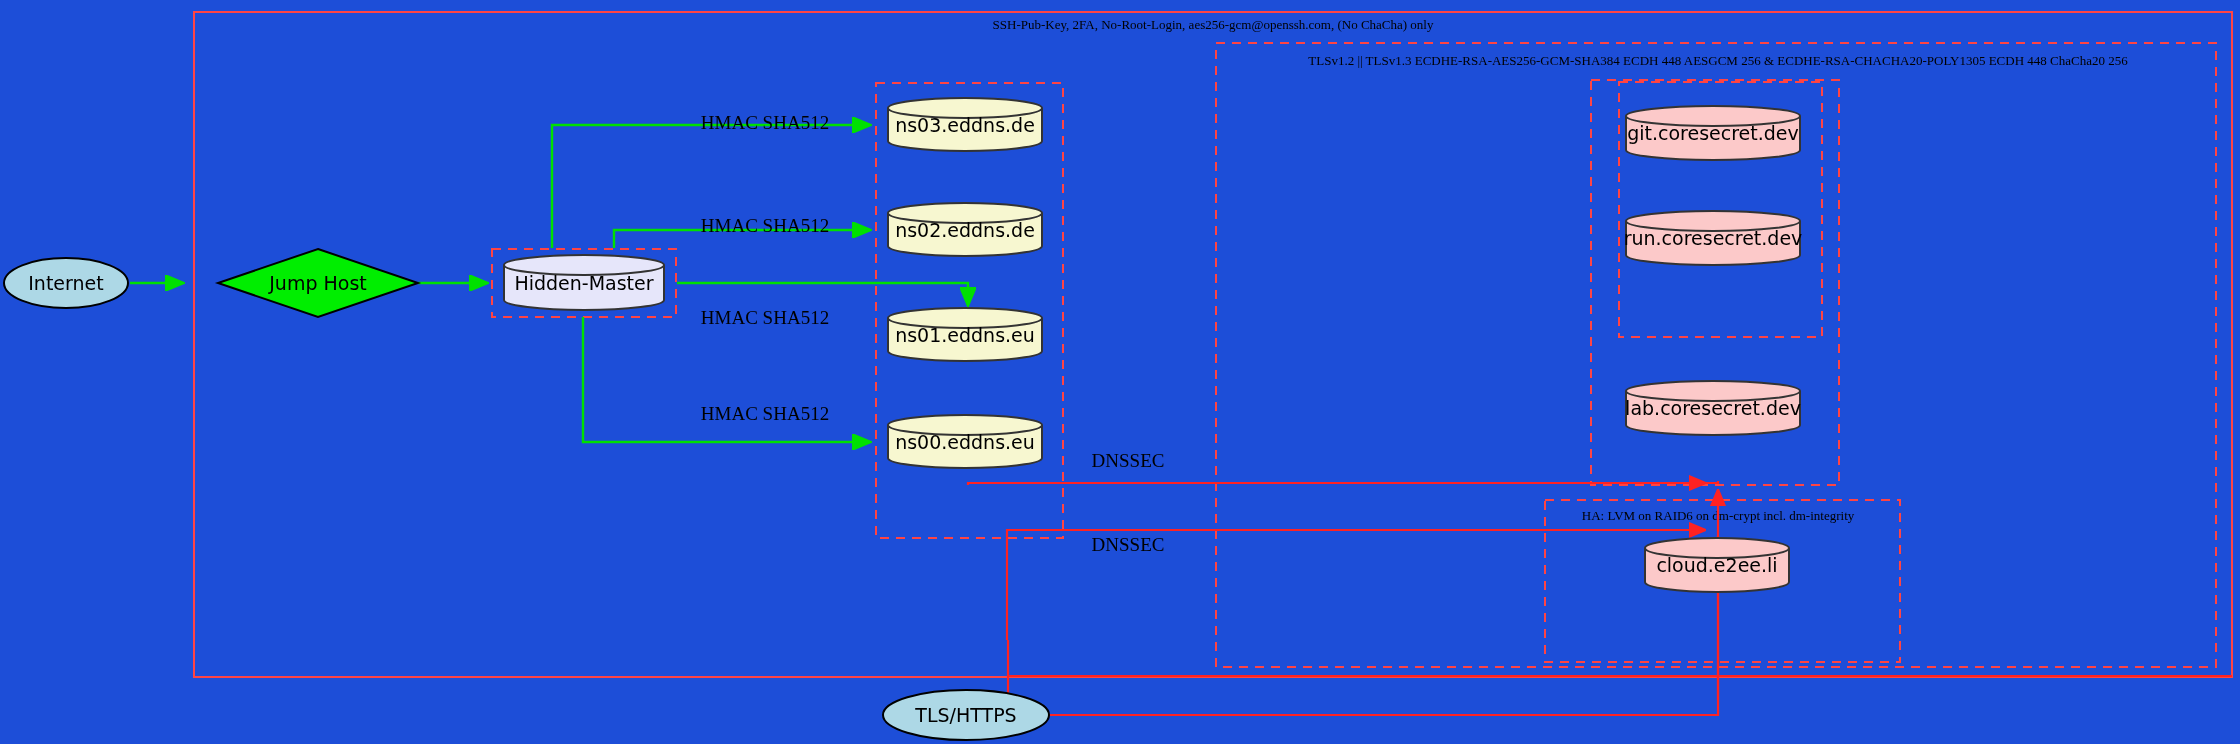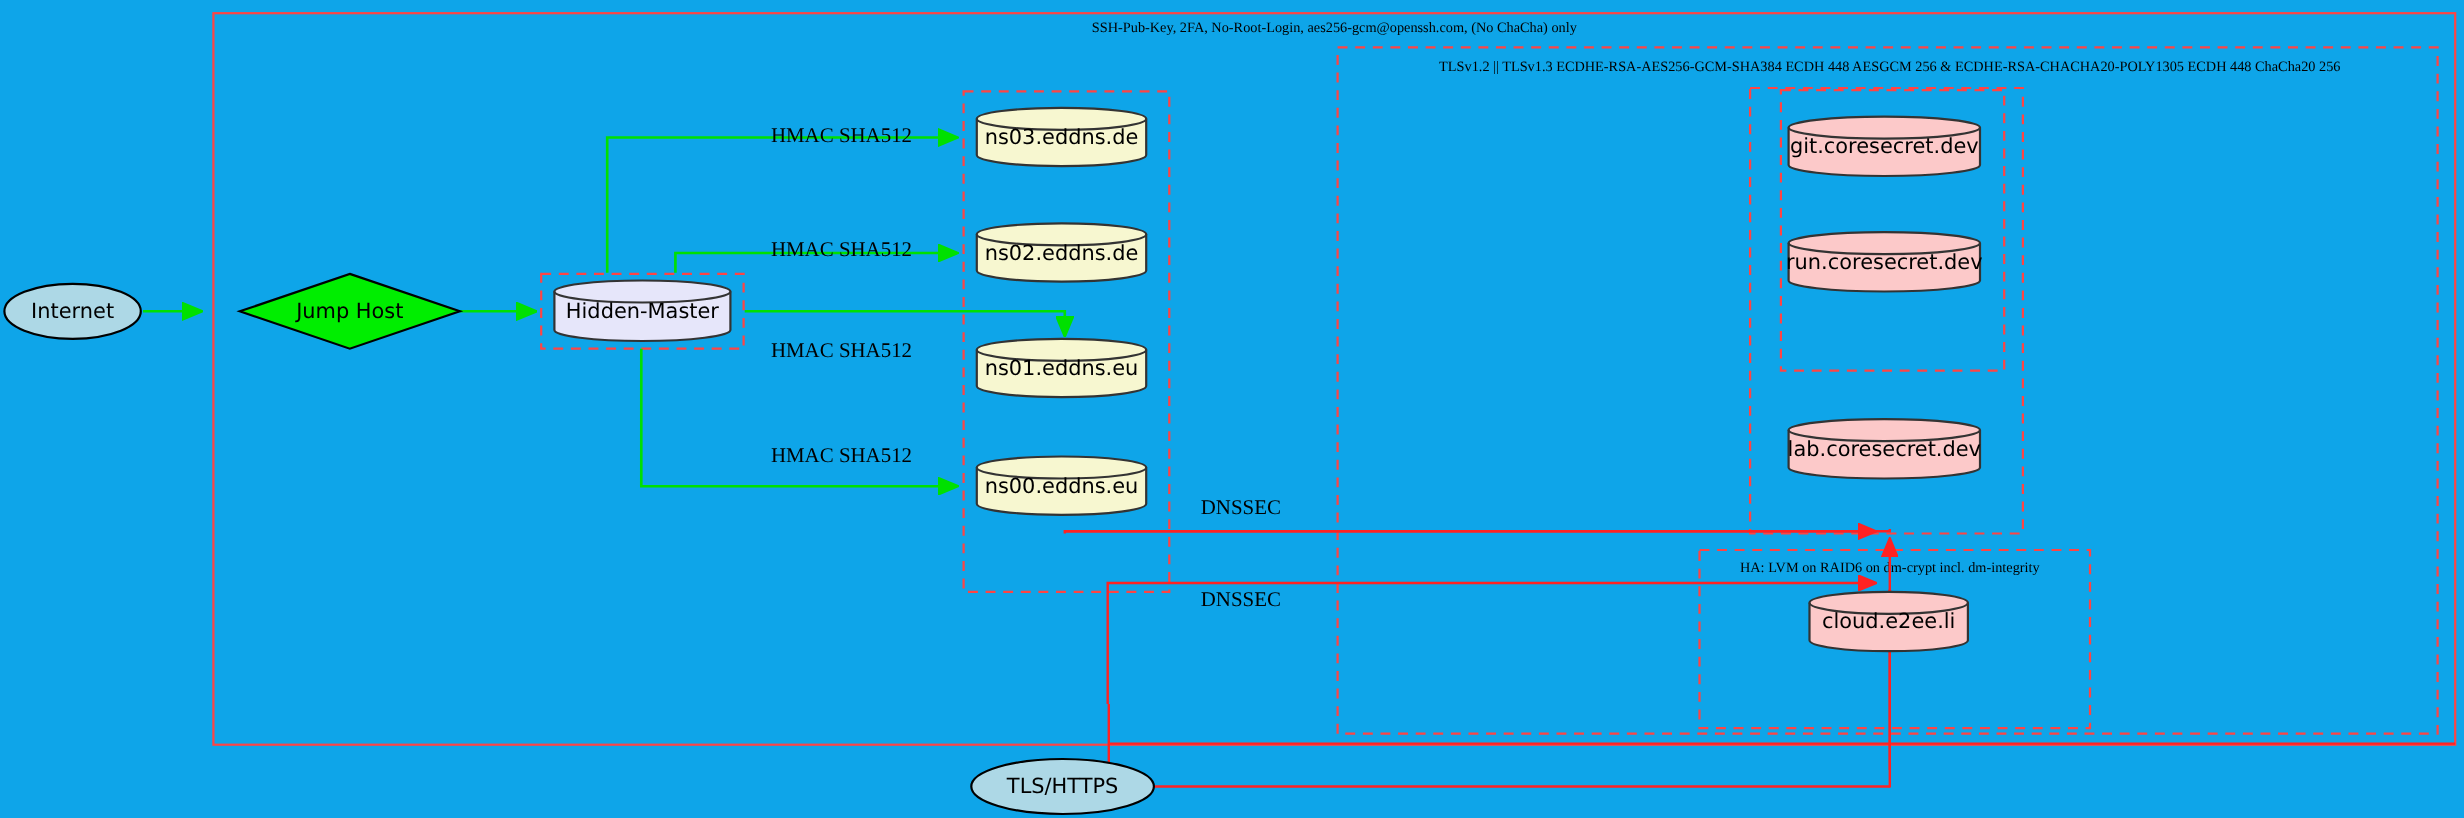--- a/index.html
+++ b/index.html
@@ -4,21 +4,21 @@
 <style>
   html, body {
     margin: 0;
     padding: 0;
     background: #ffffff;
   }
   #canvas-wrap {
     position: relative;
     width: 2240px;
     height: 744px;
-    background: #0ea5e9;
+    background: #1d4ed8;
     font-family: "Liberation Sans", sans-serif;
     overflow: hidden;
   }
   svg#diagram {
     display: block;
     width: 2240px;
     height: 744px;
   }
   .node-label {
     font-family: "DejaVu Sans", sans-serif;

